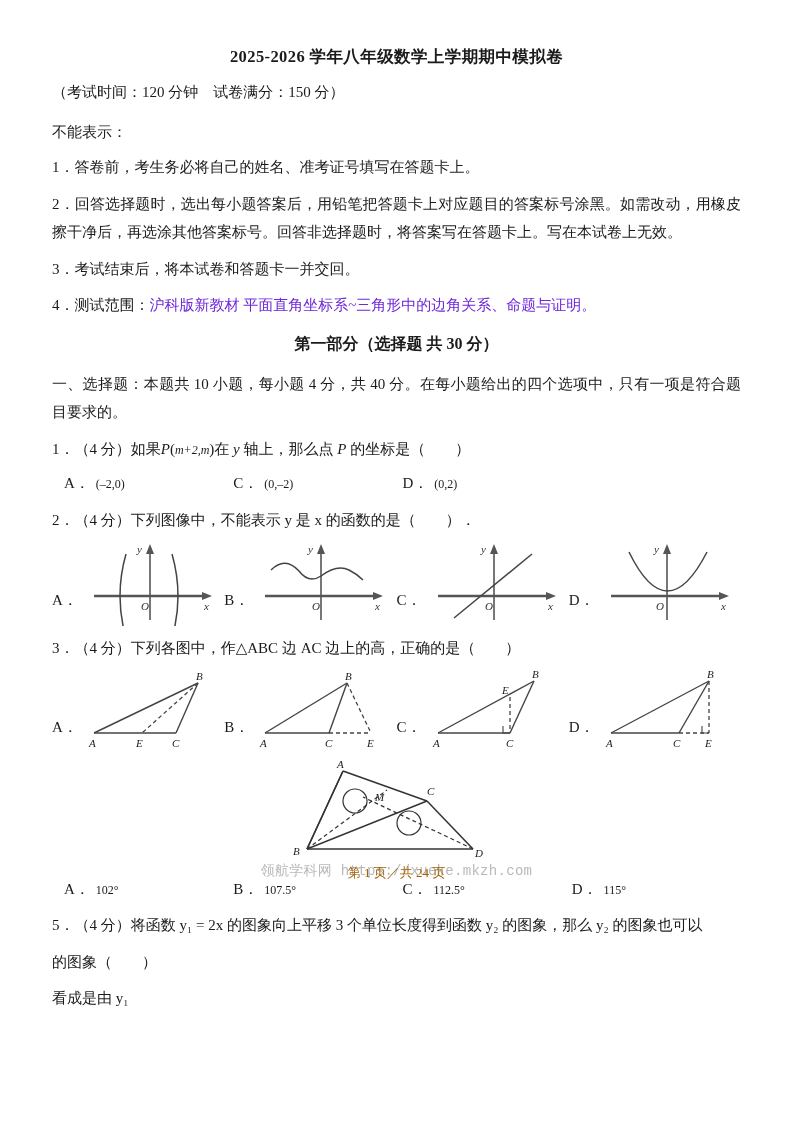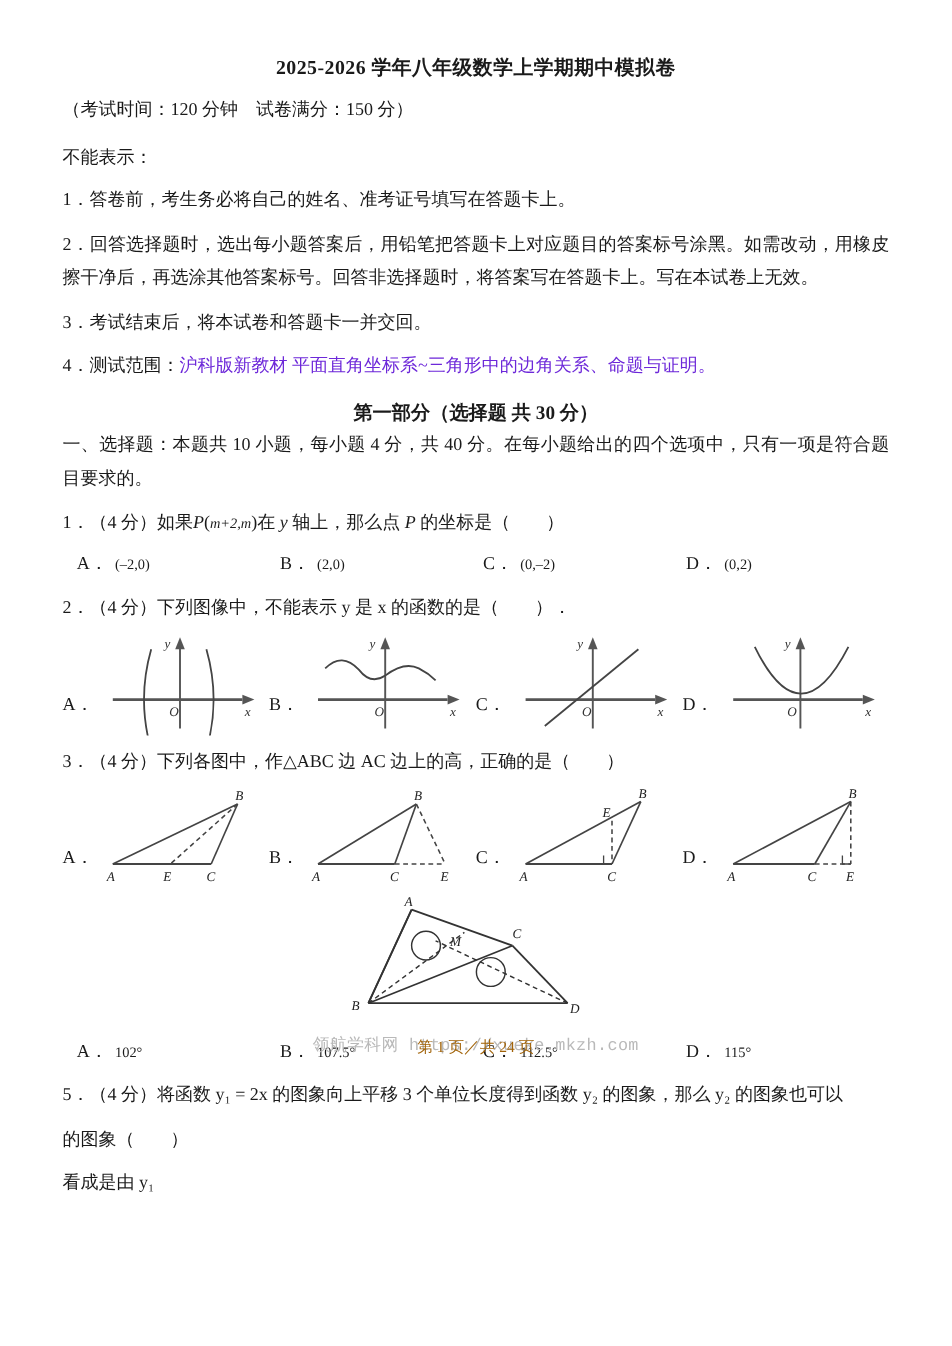--- a/index.html
+++ b/index.html
@@ -45,21 +45,21 @@
     line-height:1.85;
     margin:0 0 9px 0;
     text-align:justify;
     text-justify:inter-ideograph;
   }
   .red{color:#6d28d9;}
   .part-head{
     text-align:center;
     font-size:16px;
     font-weight:bold;
-    margin:14px 0 3px 0;
+    margin:14px 0 16px 0;
   }
   .sec-intro{
     font-size:15px;
     line-height:1.85;
     margin:0 0 8px 0;
     text-align:justify;
     text-justify:inter-ideograph;
   }
   .q{
     font-size:15px;
@@ -147,21 +147,20 @@
     <div class="notice"><span>4．测试范围：</span><span class="red">沪科版新教材  平面直角坐标系~三角形中的边角关系、命题与证明。</span></div>
 
     <div class="part-head">第一部分（选择题 共 30 分）</div>
     <div class="sec-intro">一、选择题：本题共 10 小题，每小题 4 分，共 40 分。在每小题给出的四个选项中，只有一项是符合题目要求的。</div>
 
     <div class="q">
       <span>1．</span><span>（4 分）</span><span>如果</span><span class="mi">P</span><span>(</span><span class="mi small">m+2,m</span><span>)</span><span>在 </span><span class="mi">y</span><span> 轴上，那么点 </span><span class="mi">P</span><span> 的坐标是（　　）</span>
     </div>
     <div class="opts">
       <div class="op"><span class="lbl">A．</span><span class="small">(–2,0)</span></div>
-      <div class="op"><span class="lbl">B．</span><span class="small">(2,0)</span></div>
       <div class="op"><span class="lbl">C．</span><span class="small">(0,–2)</span></div>
       <div class="op"><span class="lbl">D．</span><span class="small">(0,2)</span></div>
     </div>
 
     <div class="q">
       <span>2．</span><span>（4 分）</span><span>下列图像中，不能表示 y 是 x 的函数的是（　　）．</span>
     </div>
     <div class="figrow">
 
       <div class="cell">

